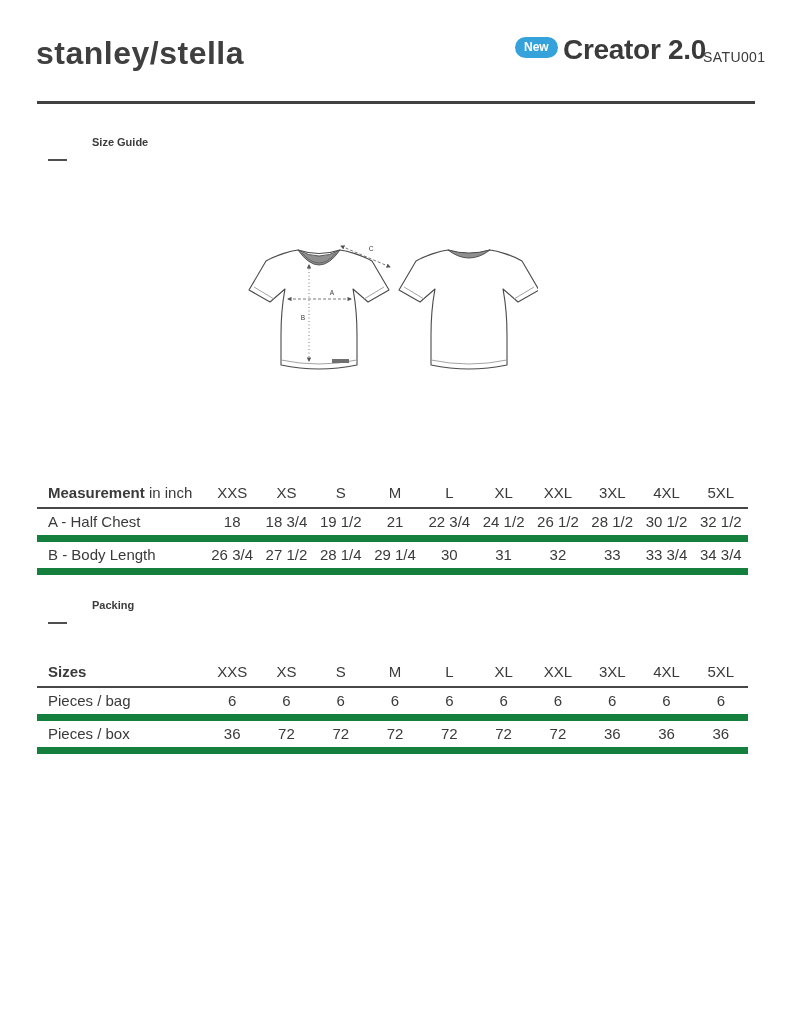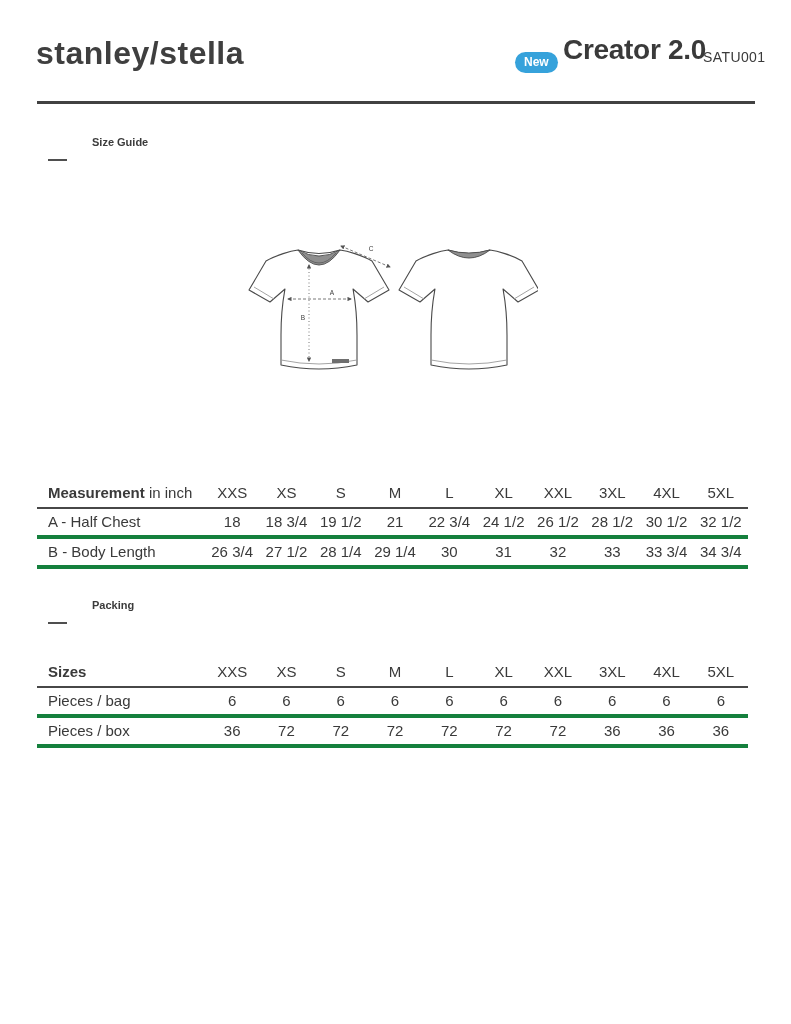--- a/index.html
+++ b/index.html
@@ -11,21 +11,21 @@
     color:#3a3a3a;
     overflow:hidden;
   }
   
   .brand{
     position:absolute;left:36px;top:37px;
     font-size:32px;font-weight:700;letter-spacing:.5px;
     text-transform:lowercase;color:#3f3f3f;line-height:32px;
   }
   .badge{
-    position:absolute;left:515px;top:52px;
+    position:absolute;left:515px;top:37px;
     background:#36a2db;color:#ffffff;
     font-size:12px;font-weight:700;
     padding:3px 9px 4px 9px;border-radius:11px;line-height:14px;
   }
   .product-name{
     position:absolute;left:563px;top:35px;
     font-size:28px;font-weight:700;color:#3a3a3a;letter-spacing:-0.3px;line-height:30px;
   }
   .product-code{
     position:absolute;left:703px;top:49px;
@@ -52,21 +52,21 @@
     font-size:15px;color:#3a3a3a;
   }
   .measurement-table{top:481px;}
   .packing-table{top:660px;}
   table.spec th,table.spec td{
     font-weight:400;text-align:center;
     padding:4px 0 5px 0;white-space:nowrap;
   }
   table.spec col.label-col{width:168px;}
   table.spec thead th{border-bottom:2px solid #474747;padding:3px 0 6px 0;}
-  table.spec tbody td{border-bottom:4px solid #15803d;}
+  table.spec tbody td{border-bottom:7px solid #15803d;}
   table.spec .row-label{text-align:left;padding-left:11px;}
   table.spec strong{font-weight:700;}
 </style>
 </head>
 <body>
 
 <div class="page">
 
   <div class="brand">STANLEY/STELLA</div>
   <div class="badge">New</div>

